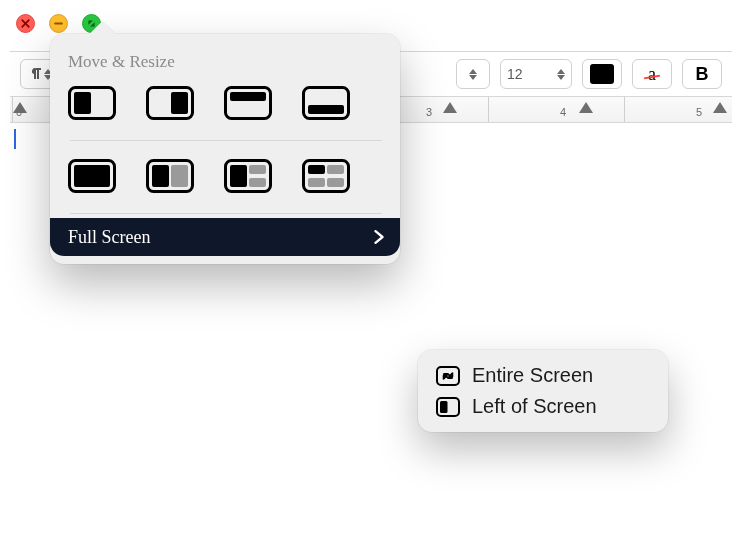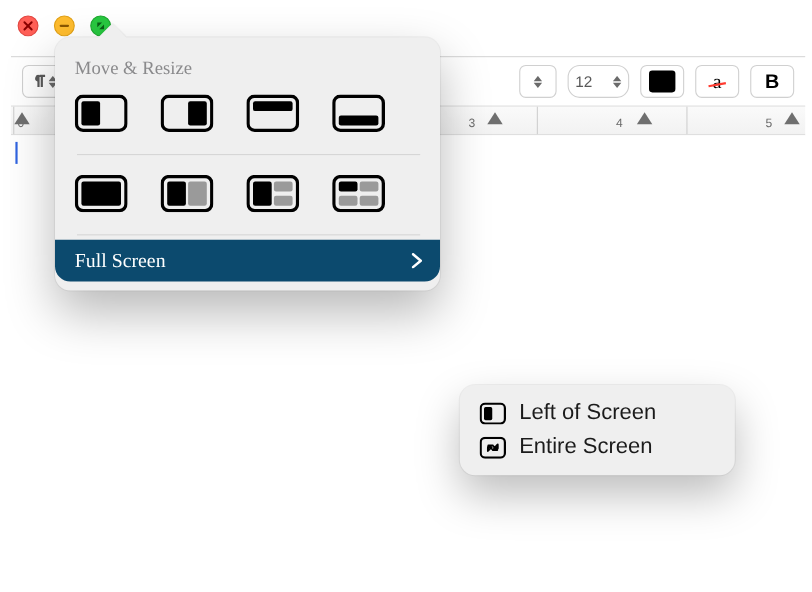--- a/index.html
+++ b/index.html
@@ -45,21 +45,21 @@
     gap:10px;
   }
   .pill {
     height:30px; background:#fff; border:1px solid #d0d0d0; border-radius:6px;
     display:flex; align-items:center; justify-content:center;
     color:#595959;
     font-size:14px;
   }
   .pill svg{display:block;}
   .tb-spacer{flex:1;}
-  .fontsize { width:56px; justify-content:space-between; padding:0 6px;border-radius:11px;}
+  .fontsize { width:72px; justify-content:space-between; padding:0 6px;}
   .color-swatch{width:24px;height:20px;background:#000;border-radius:3px;}
   .strike-a{font-family:serif;font-size:18px;color:#000;position:relative;}
   .strike-a::after{content:"";position:absolute;left:-4px;right:-4px;top:58%;height:2px;background:#ff3b30;transform:rotate(-10deg);}
   .bold{font-weight:700;font-size:18px;color:#000;}
   .ruler{
     height:26px;
     background:linear-gradient(#fafafa,#f2f2f2);
     border-bottom:1px solid #d7d7d7;
     position:relative;
     font-size:11px;
@@ -100,21 +100,21 @@
     border-top-left-radius:3px;
     box-shadow:-1px -1px 1px rgba(0,0,0,.05);
   }
   .sect-title{font-size:17px;color:#8a8a8c;margin:0 0 14px 0;font-weight:500;}
   .iconrow{display:flex;gap:30px;margin-bottom:20px;}
   .wi{width:48px;height:34px;}
   .wi svg{width:100%;height:100%;}
   .divider{height:1px;background:#d6d6d6;margin:4px 2px 18px 2px;}
   .fs-row{
     margin:0 -16px 0 -18px;
-    background:#0c4a6e;
+    background:#0f172a;
     color:#fff;
     height:38px;
     display:flex;align-items:center;justify-content:space-between;
     padding:0 16px 0 18px;
     font-size:18px; font-weight:500;
     border-bottom-left-radius:14px;border-bottom-right-radius:14px;
   }
   .fs-row svg{width:10px;height:14px;}
   
   .submenu{
@@ -298,29 +298,29 @@
         <path d="M1 1 L7 6 L1 11" fill="none" stroke="#fff" stroke-width="2" stroke-linecap="round" stroke-linejoin="round"></path>
       </svg>
   </div>
 </div>
 
 <div class="submenu">
   <div class="sm-item">
     <span class="sm-icon">
       <svg viewBox="0 0 24 20">
           <rect x="1" y="1" width="22" height="18" rx="4" fill="none" stroke="#000" stroke-width="2"></rect>
-          <rect x="4" y="4" width="7.5" height="12" rx="1.5" fill="#000"></rect>
+          <path d="M8 12 L8 8 L12 8 M8 8 L11 11 M16 8 L16 12 L12 12 M16 12 L13 9" fill="none" stroke="#000" stroke-width="1.8" stroke-linecap="round" stroke-linejoin="round" transform="translate(0 0)"></path>
+          <path d="M7 13 L7 8 M7 8 L12 8 M7 8 L11 12" fill="none" stroke="none"></path>
+          <path d="M7.5 13 L11 9.5 M7.5 13 v-3.5 h3.5 M16.5 7 L13 10.5 M16.5 7 v3.5 h-3.5" fill="none" stroke="#000" stroke-width="1.6" stroke-linecap="round" stroke-linejoin="round"></path>
         </svg>
     </span>
-    <span>Left of Screen</span>
+    <span>Entire Screen</span>
   </div>
   <div class="sm-item">
     <span class="sm-icon">
       <svg viewBox="0 0 24 20">
           <rect x="1" y="1" width="22" height="18" rx="4" fill="none" stroke="#000" stroke-width="2"></rect>
-          <path d="M8 12 L8 8 L12 8 M8 8 L11 11 M16 8 L16 12 L12 12 M16 12 L13 9" fill="none" stroke="#000" stroke-width="1.8" stroke-linecap="round" stroke-linejoin="round" transform="translate(0 0)"></path>
-          <path d="M7 13 L7 8 M7 8 L12 8 M7 8 L11 12" fill="none" stroke="none"></path>
-          <path d="M7.5 13 L11 9.5 M7.5 13 v-3.5 h3.5 M16.5 7 L13 10.5 M16.5 7 v3.5 h-3.5" fill="none" stroke="#000" stroke-width="1.6" stroke-linecap="round" stroke-linejoin="round"></path>
+          <rect x="4" y="4" width="7.5" height="12" rx="1.5" fill="#000"></rect>
         </svg>
     </span>
-    <span>Entire Screen</span>
+    <span>Left of Screen</span>
   </div>
 </div>
 
 </body></html>

